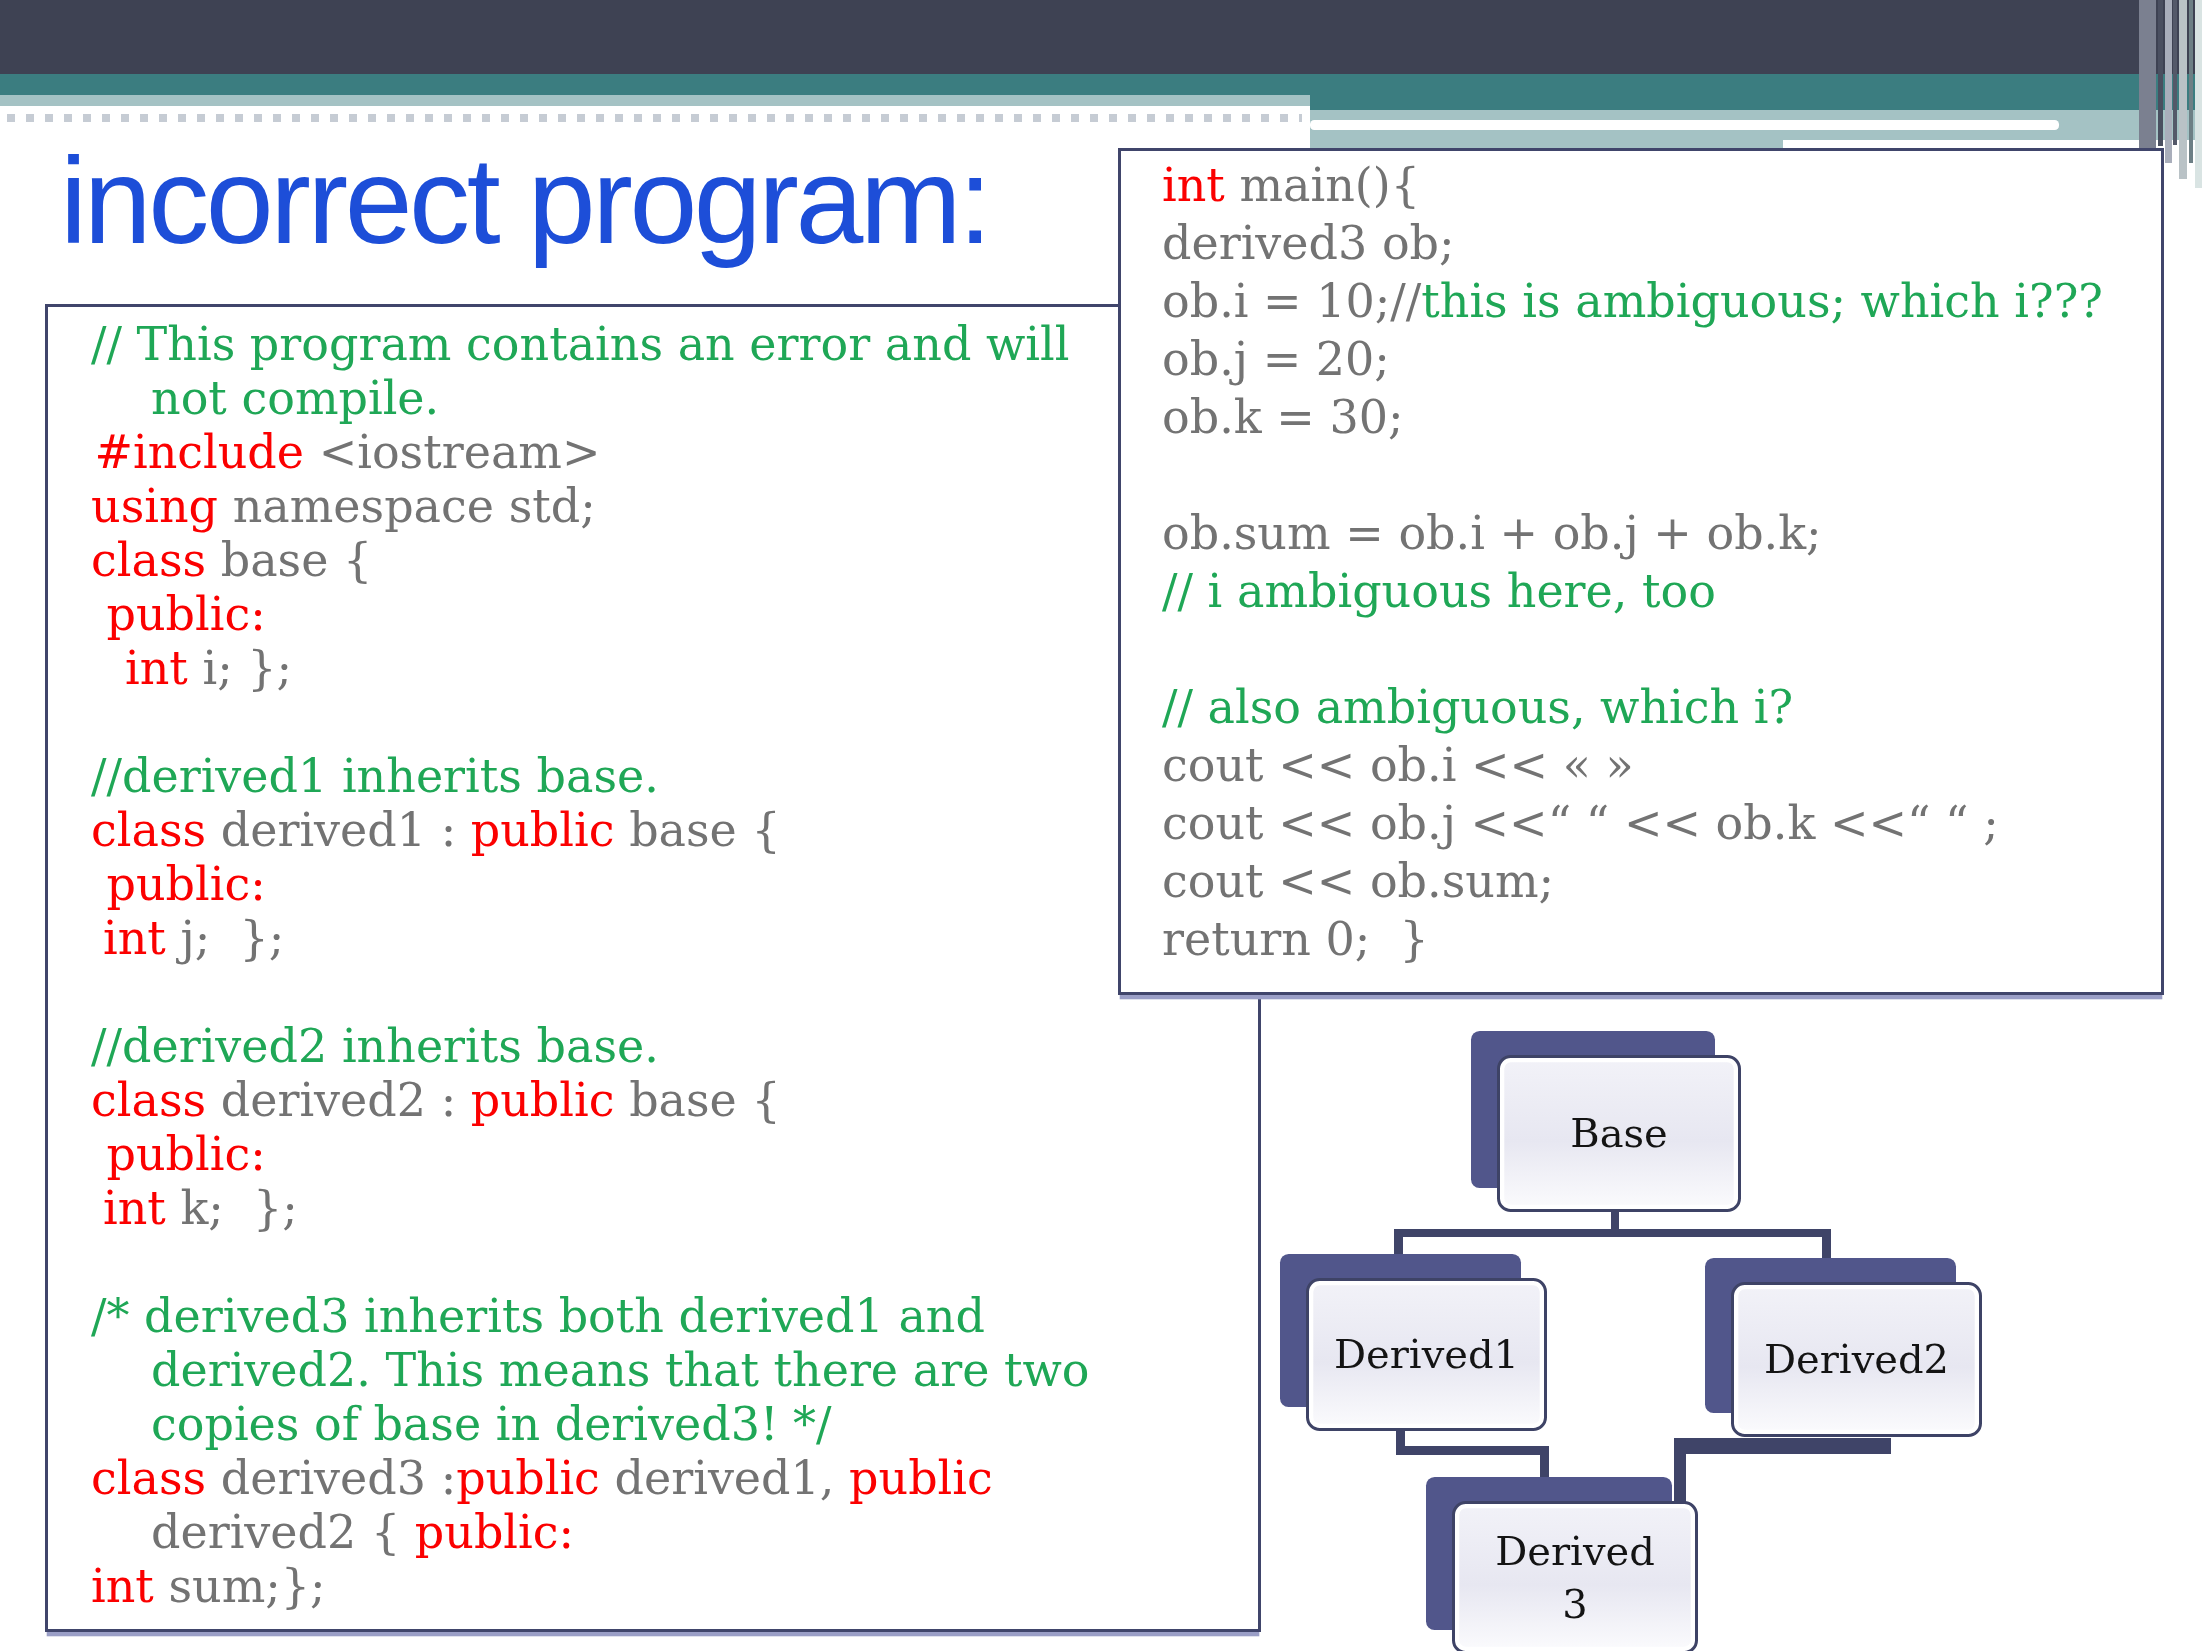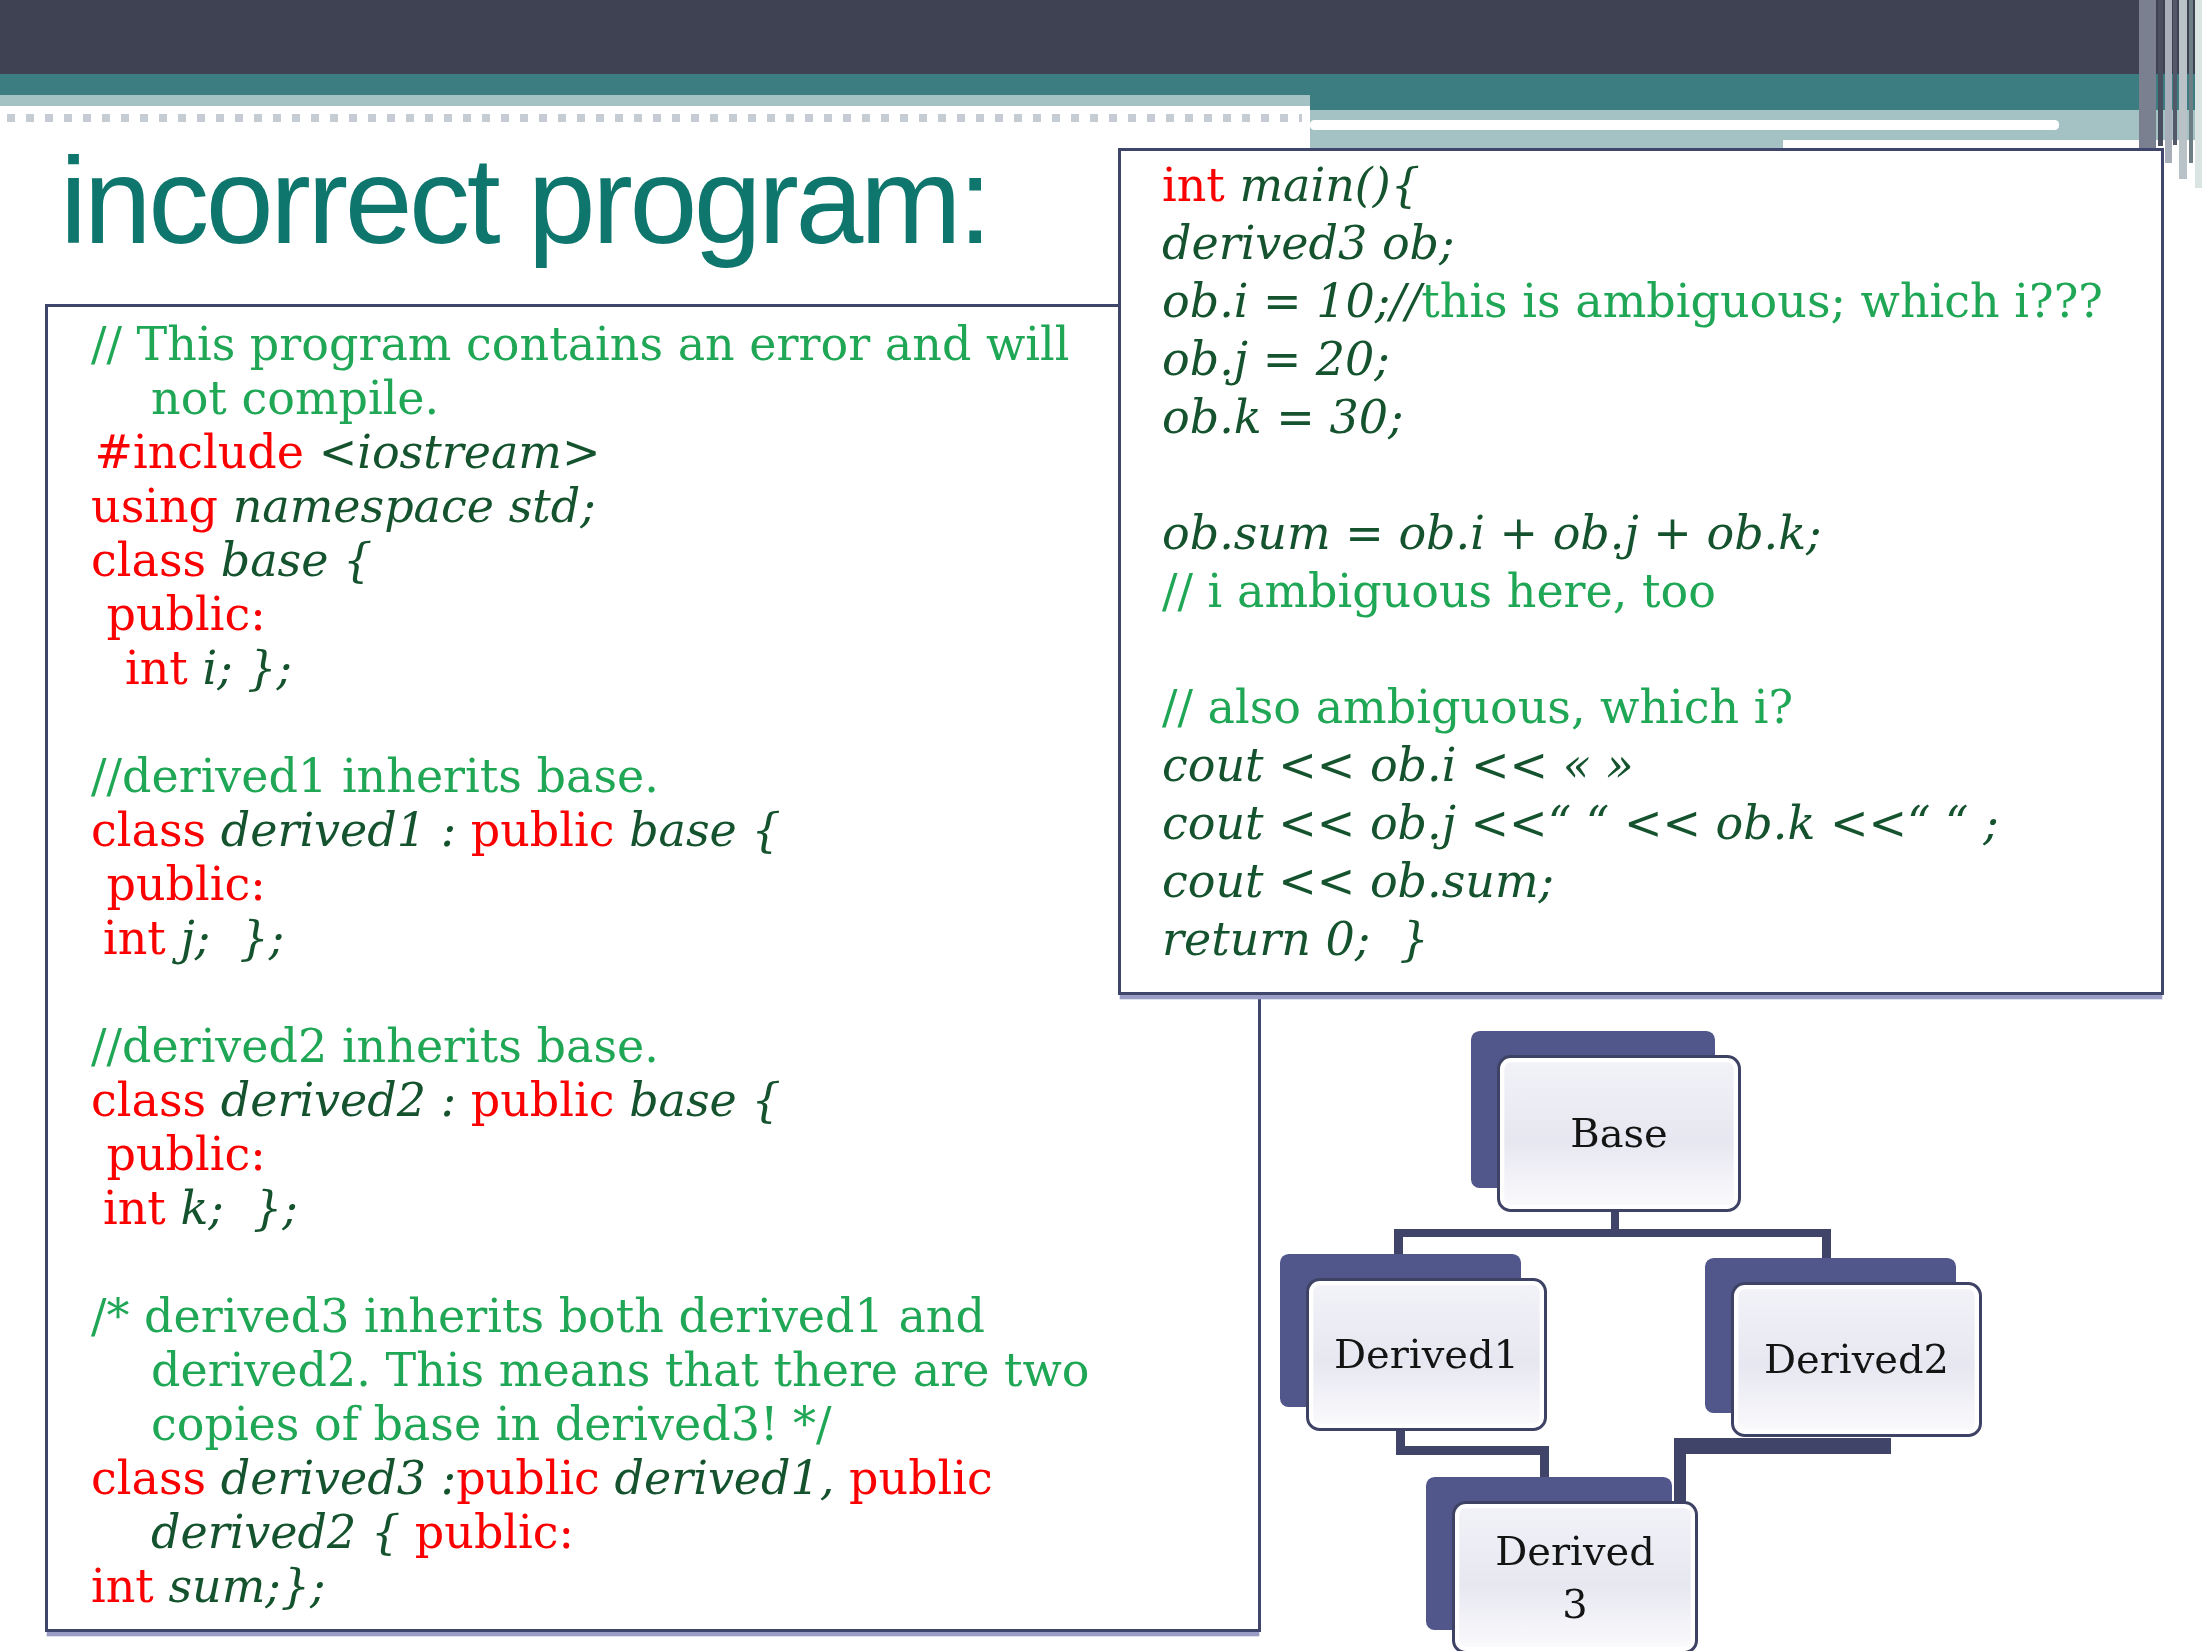--- a/index.html
+++ b/index.html
@@ -14,30 +14,30 @@
   .lteal-right{left:1310px;top:110px;width:893px;height:38px;background:#a4c2c4;}
   .wstripe-a{left:1310px;top:120px;width:749px;height:9.5px;background:#ffffff;border-radius:4.3px;}
   .wstripe-b{left:1783px;top:140px;width:420px;height:8.6px;background:#ffffff;}
   .dotline{left:6.9px;top:114px;width:1295px;height:7.7px;
            background:repeating-linear-gradient(90deg,#c6ccd4 0 7.7px,transparent 7.7px 19px);}
   .corner-stripes{left:2139px;top:0;width:64px;height:189px;}
   .corner-stripes > div{position:absolute;top:0;}
   
   .title{left:60px;top:131px;width:1084px;
          font-family:"Liberation Sans", sans-serif;
-         font-size:122px;letter-spacing:-3.4px;color:#0f766e;white-space:nowrap;}
+         font-size:122px;letter-spacing:-3.4px;color:#1d4ed8;white-space:nowrap;}
   
   .panel{background:#ffffff;border:3.4px solid #40456b;box-shadow:0 6px 0 -1.7px #9a9ec6;
          box-sizing:border-box;overflow:hidden;}
   .panel-left{left:45px;top:304px;width:1216px;height:1328px;padding:10.3px 8.6px 0 43px;}
   .panel-right{left:1118px;top:148px;width:1046px;height:847px;padding:5.2px 8.6px 0 41px;}
   .cl{white-space:pre;color:#111111;}
   .panel-left .cl{font-size:46px;line-height:54px;}
   .panel-right .cl{font-size:46px;line-height:58px;}
-  .seg-k{color:#14532d;font-style:italic;}
+  .seg-k{color:#737373;}
   .seg-r{color:#fb0000;}
   .seg-g{color:#1fa756;}
   
   .conn{background:#3f4468;}
   .node{}
   .node .shadow{position:absolute;left:-26px;top:-24px;width:100%;height:100%;
                 background:#51568b;border-radius:8.6px;}
   .node .card{position:absolute;left:0;top:0;width:100%;height:100%;box-sizing:border-box;
               border:3.4px solid #3e4366;border-radius:13.8px;
               background:linear-gradient(180deg,#f2f2f8 0%,#e7e7f1 55%,#fbfbfd 100%);

